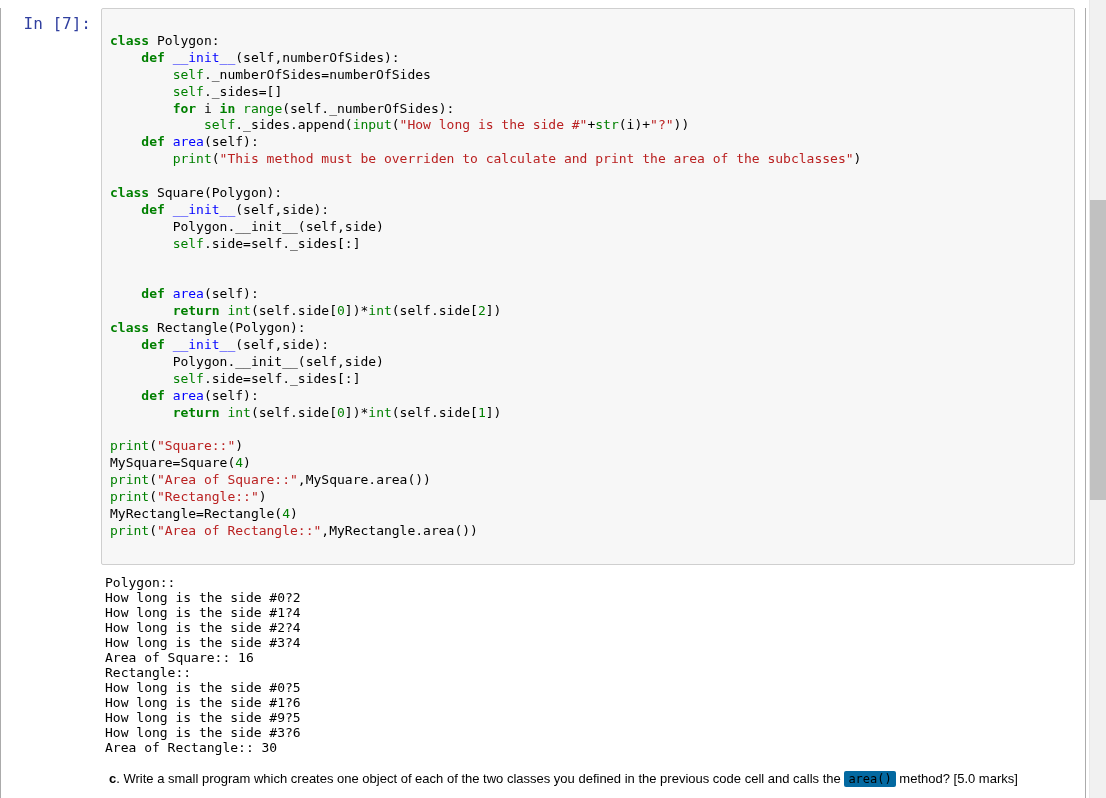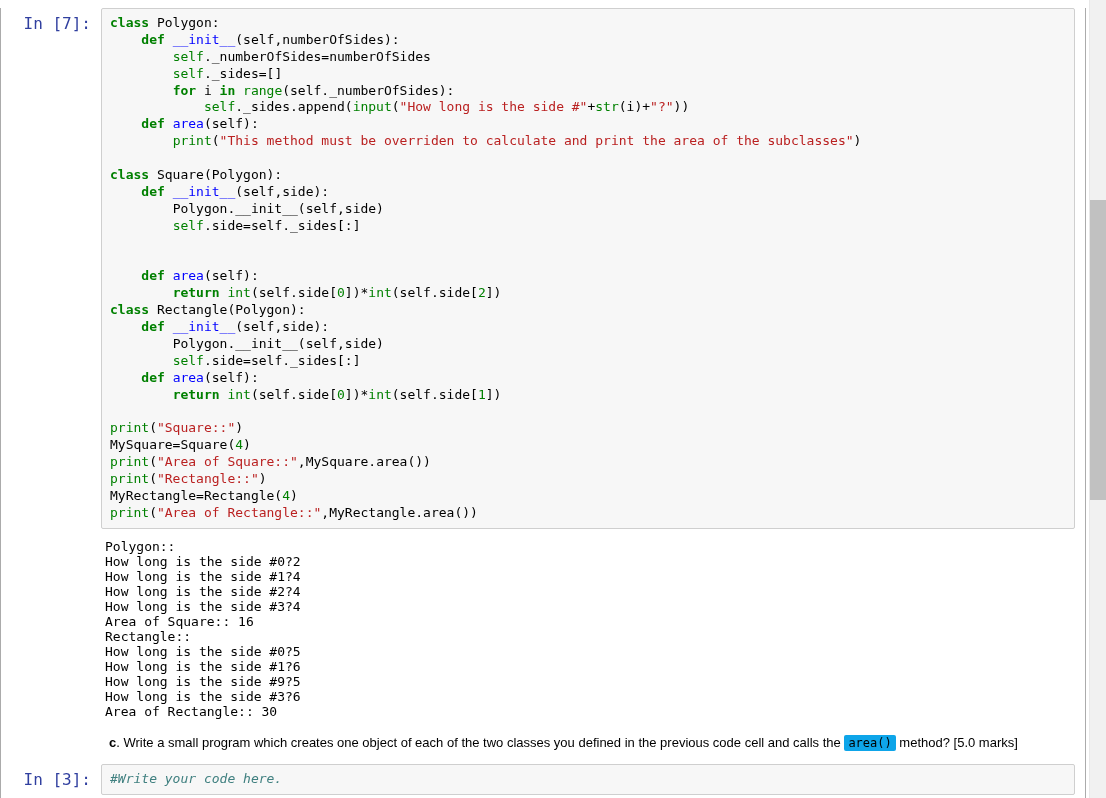--- a/index.html
+++ b/index.html
@@ -32,21 +32,21 @@
       flex-shrink: 0;
     }
     .prompt-in {
       color: #303f9f;
     }
     .input-area {
       flex: 1;
       border: 1px solid #cfcfcf;
       background: #f7f7f7;
       border-radius: 2px;
-      padding: 6px 8px;
+      padding: 24px 8px;
     }
     .input-area.code { background: #f7f7f7; }
     .output-block {
       display: flex;
       margin: 4px 10px 8px 10px;
     }
     .output-prompt {
       width: 90px;
       flex-shrink: 0;
     }
@@ -77,21 +77,21 @@
     }
     .md-prompt { width: 90px; flex-shrink: 0; }
     .md-content {
       flex: 1;
       padding: 4px 8px;
       font-size: 13px;
       line-height: 1.5;
     }
     .md-content .code-inline {
       font-family: monospace;
-      background: #0ea5e9;
+      background: #0369a1;
       padding: 1px 4px;
       border-radius: 2px;
       font-size: 12px;
     }
     .page-scrollbar {
       position: fixed;
       right: 0;
       top: 0;
       width: 17px;
       height: 100%;

